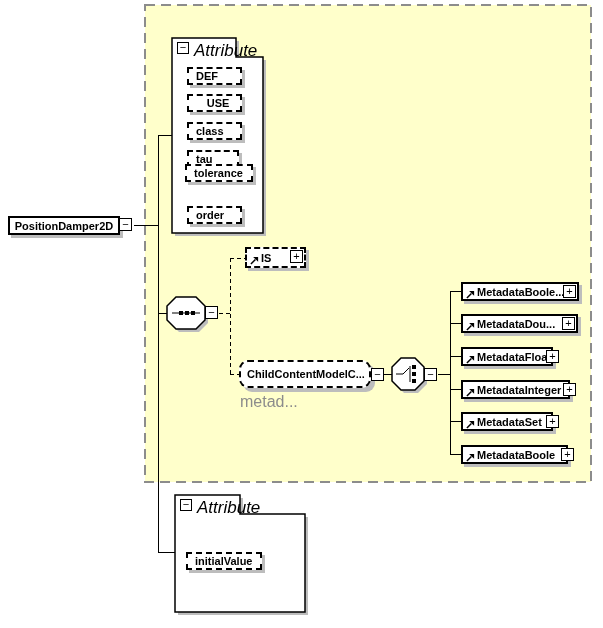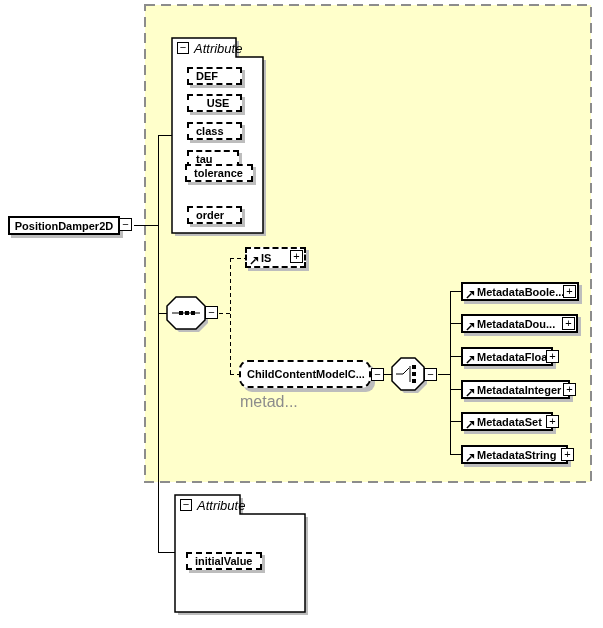--- a/index.html
+++ b/index.html
@@ -16,21 +16,21 @@
             box-shadow:3px 3px 0 #bdbdbd;font-size:11px;font-weight:bold;color:#000;
             display:flex;align-items:center;white-space:nowrap;}
   .root-box{justify-content:center;}
   .dashed{border-style:dashed;}
   .rounded{border-radius:9px;}
 
   .attr-item{position:absolute;box-sizing:border-box;height:18px;background:#fff;
              border:2px dashed #000;box-shadow:3px 3px 0 #bdbdbd;font-size:11px;
              font-weight:bold;color:#000;line-height:14px;padding-left:7px;white-space:nowrap;}
 
-  .attr-header{position:absolute;font-size:13px;font-style:italic;color:#000;white-space:nowrap;text-align:right;}
+  .attr-header{position:absolute;font-size:17px;font-style:italic;color:#000;white-space:nowrap;text-align:right;}
 
   .toggle{position:absolute;box-sizing:border-box;width:13px;height:13px;background:#fff;
           border:1px solid #000;color:#000;font-size:11px;line-height:10px;text-align:center;
           z-index:3;font-weight:normal;cursor:pointer;}
   .toggle.sm{width:12px;height:12px;line-height:9px;}
   .toggle.in-box{right:1px;top:1px;}
   .toggle.straddle{right:-8px;top:1px;}
 
   .ref-arrow{flex:0 0 auto;margin:5px 2px 0 3px;}
 
@@ -170,21 +170,21 @@
       </svg>
       <span>MetadataSet</span>
       <div class="toggle straddle">+</div>
     </div>
 
     <div class="elem-box" style="left:461px;top:445px;width:107px;height:19px;">
       <svg class="ref-arrow" width="9" height="9" viewBox="0 0 10 10">
         <path d="M1,9 L6,4" stroke="#000" stroke-width="1.6" fill="none"></path>
           <polygon points="3.5,1 9,1 9,6.5" fill="#000"></polygon>
       </svg>
-      <span>MetadataString</span>
+      <span>MetadataBoole</span>
       <div class="toggle straddle">+</div>
     </div>
 
     <div class="toggle sm" style="left:180px;top:499px;">−</div>
     <div class="attr-header" style="left:197px;top:498px;">Attribute</div>
     <div class="attr-item" style="left:186px;top:552px;width:76px;">initialValue</div>
 
   </div>
 </div>
 

